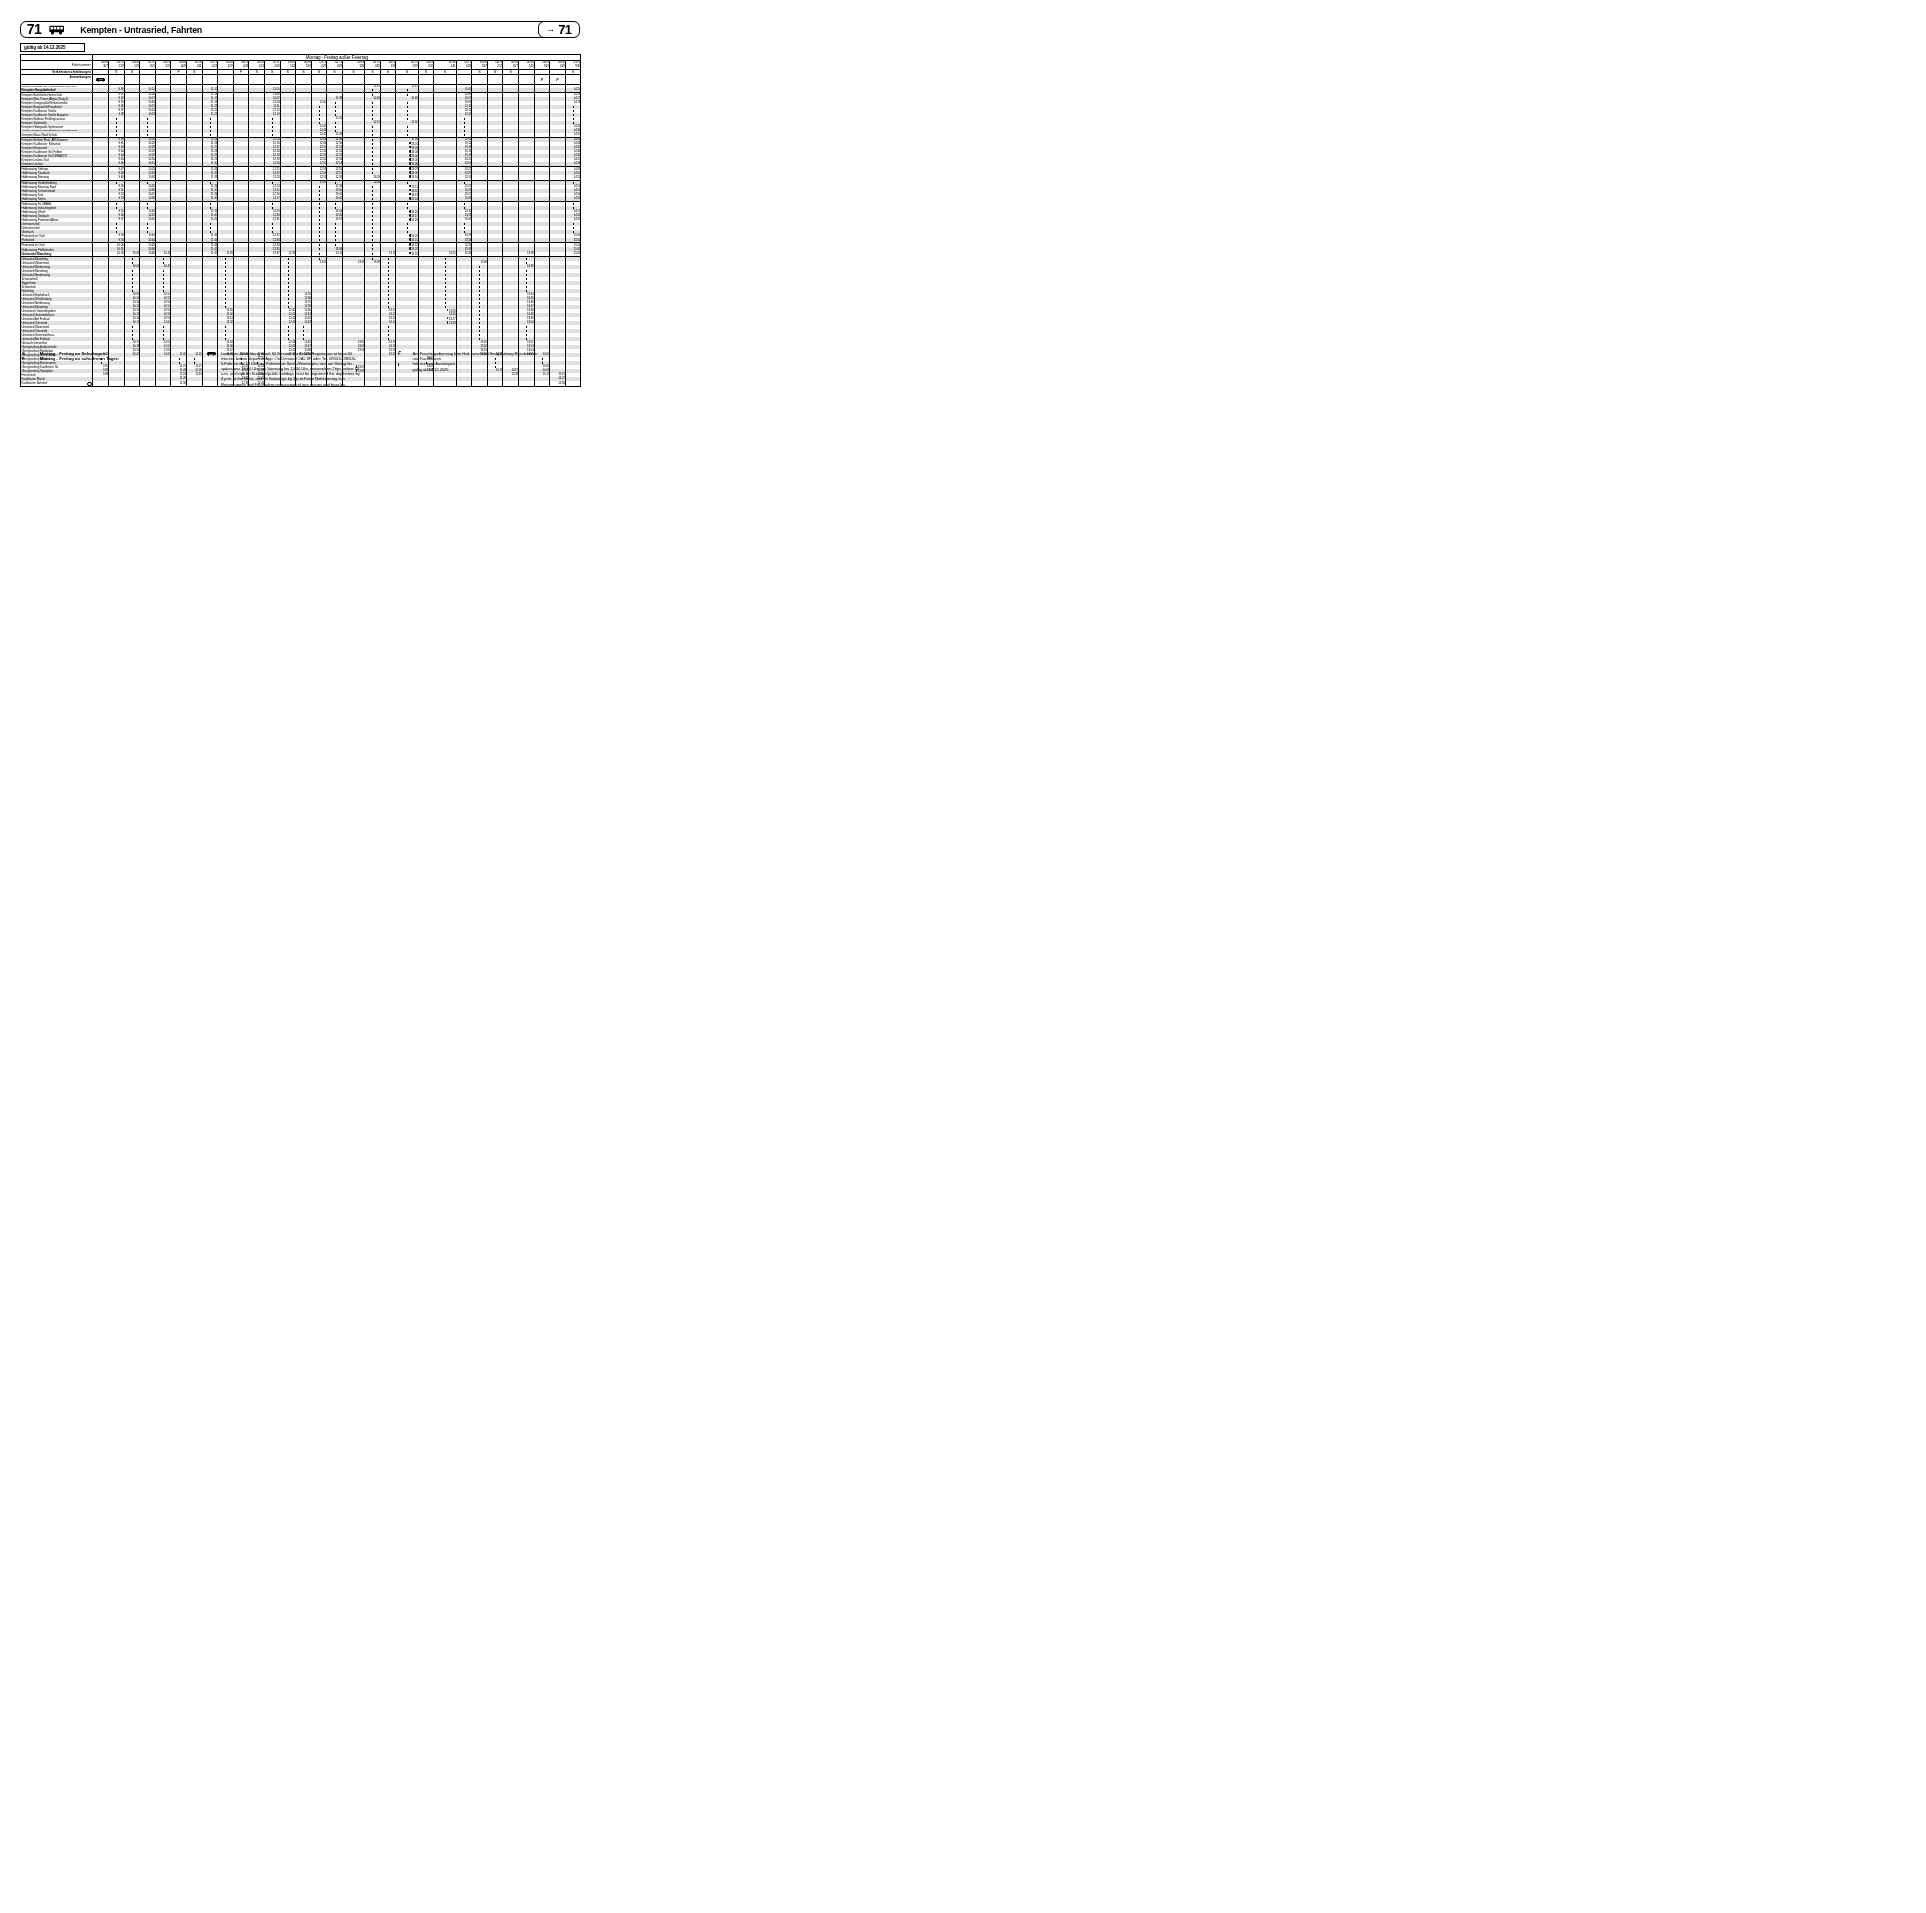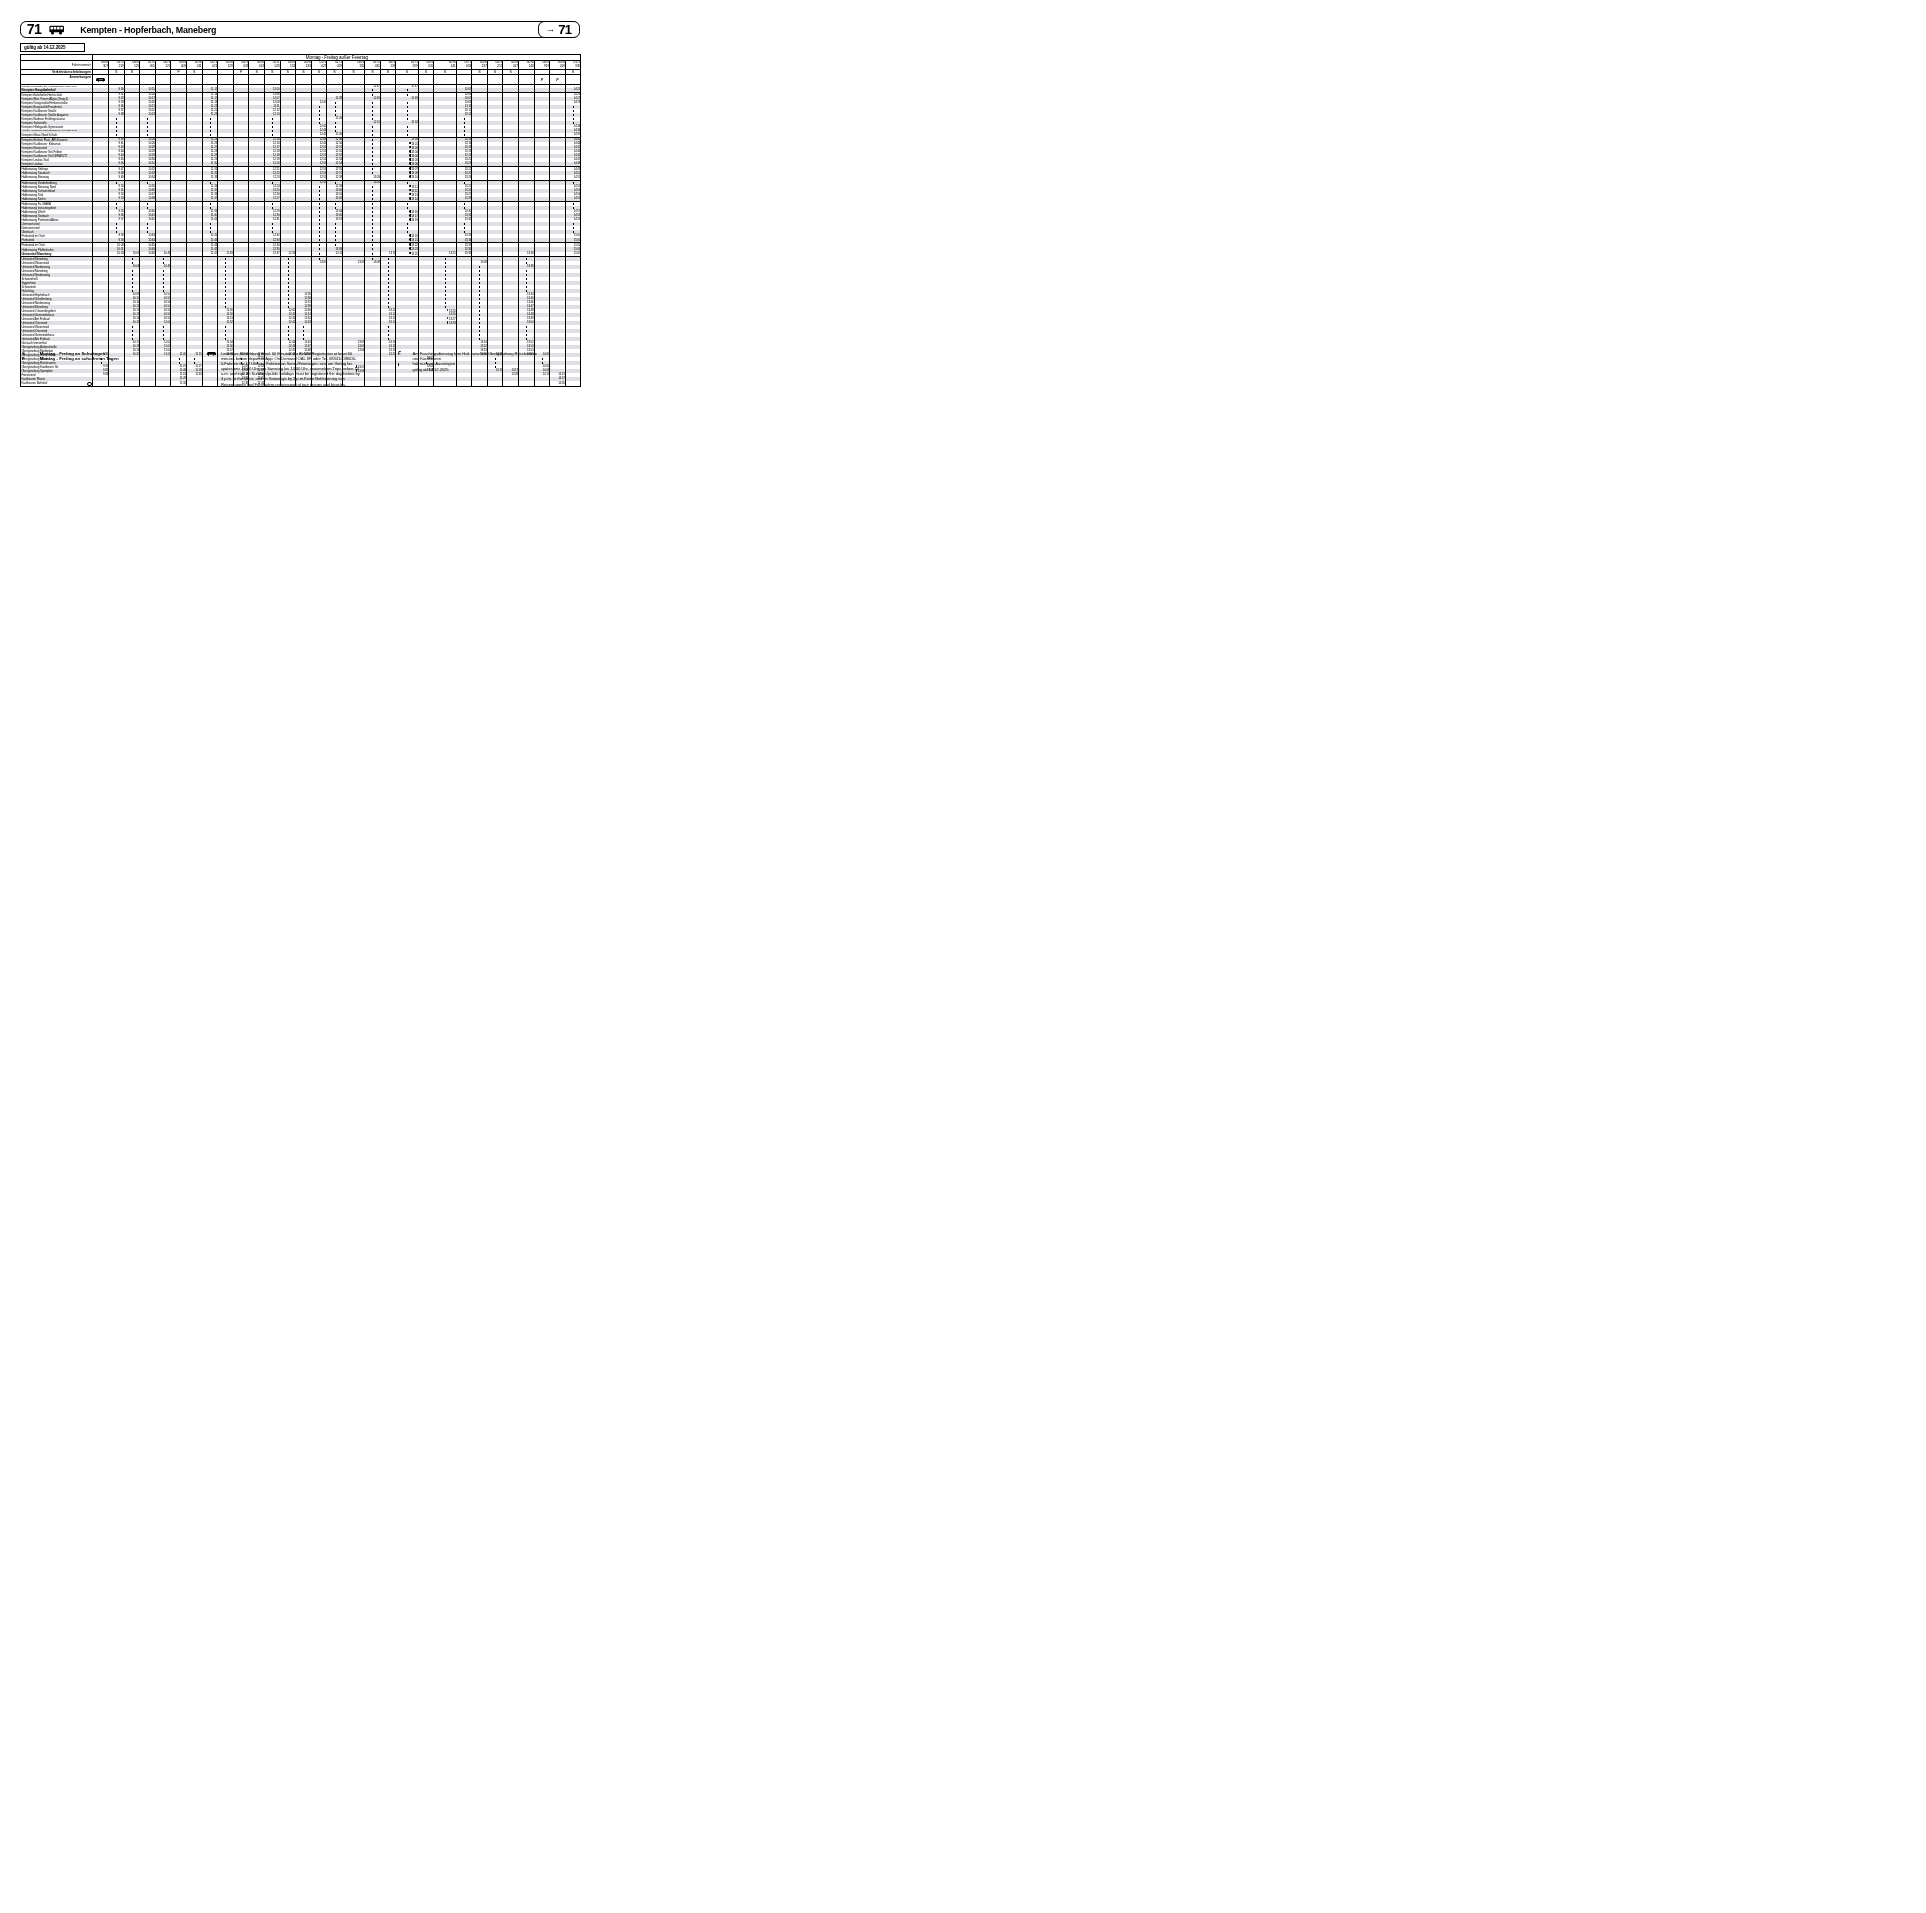--- a/index.html
+++ b/index.html
@@ -99,21 +99,21 @@
     <svg width="15.4" height="10" viewBox="0 0 40 26">
       <rect x="1" y="2" width="38" height="17" rx="3" fill="#000"></rect>
       <rect x="4" y="5" width="6.5" height="6.5" fill="#fff"></rect>
       <rect x="12.5" y="5" width="6.5" height="6.5" fill="#fff"></rect>
       <rect x="21" y="5" width="6.5" height="6.5" fill="#fff"></rect>
       <rect x="29.5" y="5" width="6.5" height="6.5" fill="#fff"></rect>
       <circle cx="9" cy="21" r="4" fill="#000"></circle>
       <circle cx="30" cy="21" r="4" fill="#000"></circle>
     </svg>
   </span>
-  <span class="header-title">Kempten - Hopferbach, Maneberg</span>
+  <span class="header-title">Kempten - Untrasried, Fahrten</span>
   <span class="dir-box">
     <span class="dir-arrow">→</span>
     <span class="dir-num">71</span>
   </span>
 </div>
 
 <div class="valid-box">gültig ab 14.12.2025</div>
 
 <table class="tt" id="tt">
     <colgroup>

